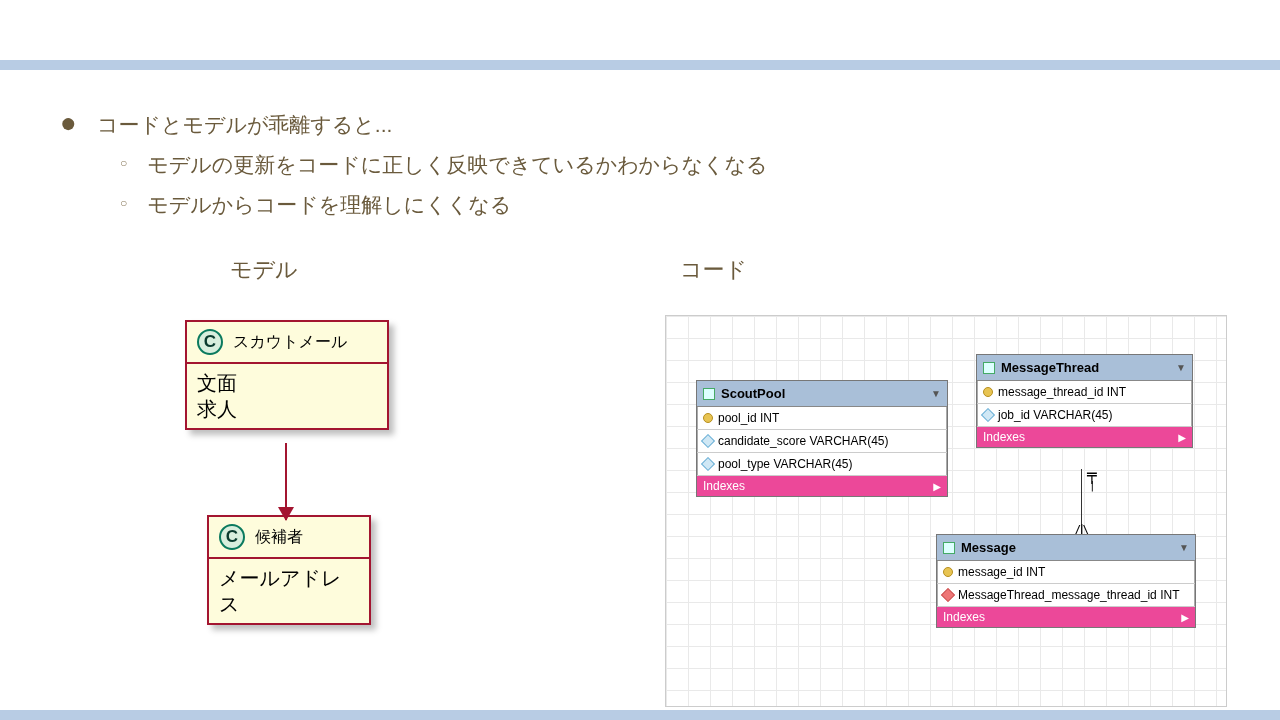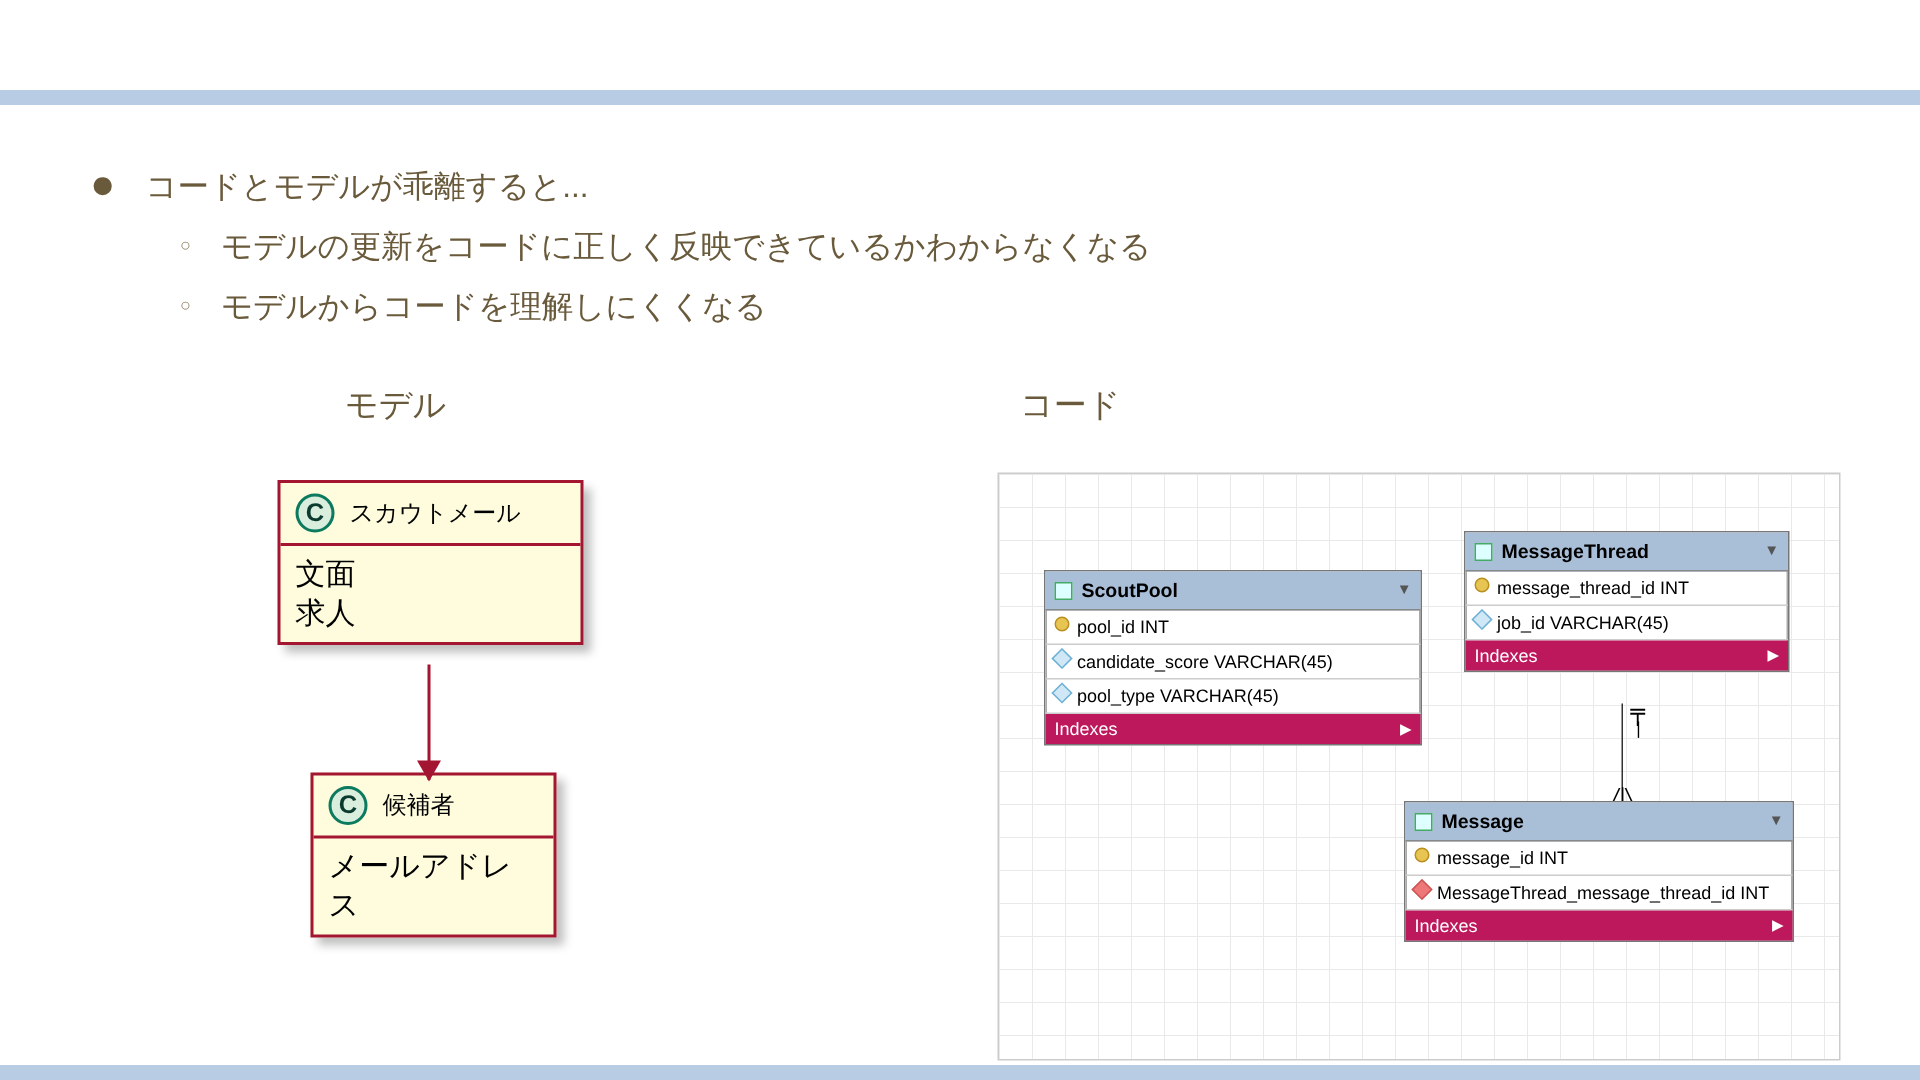--- a/index.html
+++ b/index.html
@@ -27,23 +27,23 @@
 .db-area{position:absolute;top:315px;left:665px;width:560px;height:390px;border:1px solid #ccc;
  background-image:linear-gradient(#e9e9e9 1px,transparent 1px),linear-gradient(90deg,#e9e9e9 1px,transparent 1px);
  background-size:22px 22px}
 .tbl{position:absolute;background:#fff;border:1px solid #777;font-size:12px;width:250px;box-shadow:0 0 0 1px #aaa inset}
 .tbl.t1{left:30px;top:64px}
 .tbl.t2{left:310px;top:38px;width:215px}
 .tbl.t3{left:270px;top:218px;width:258px}
 .tbl-head{background:#a9bfd8;padding:5px 6px;border-bottom:1px solid #888;display:flex;align-items:center;font-weight:bold;font-size:13px}
 .tbl-head .sq{width:10px;height:10px;border:1px solid #4a6;background:#dff;margin-right:6px}
 .tbl-head .tri{margin-left:auto;color:#555;font-size:10px}
-.tbl-row{padding:4px 6px;border-bottom:1px solid #ccc;display:flex;align-items:flex-start;gap:5px}
+.tbl-row{padding:4px 6px;border-bottom:1px solid #ccc;display:flex;align-items:center;gap:5px}
 .tbl-row:last-of-type{border-bottom:none}
-.tbl-idx{background:#be185d;color:#fff;padding:3px 6px;display:flex;align-items:center}
+.tbl-idx{background:#ec4899;color:#fff;padding:3px 6px;display:flex;align-items:center}
 .tbl-idx .tri{margin-left:auto;font-size:10px}
 .ico-key{width:8px;height:8px;border-radius:50%;background:#e8c452;border:1px solid #b89020}
 .ico-dia{width:8px;height:8px;transform:rotate(45deg);border:1px solid #6cb0d6;background:#d0e8f5}
 .ico-dia.red{border:1px solid #c55;background:#e77}
 .rel{position:absolute;left:415px;top:153px;width:1px;height:66px;border-left:1px solid #333}
 .rel .m1{position:absolute;top:-4px;left:5px;font-size:16px;letter-spacing:-2px;font-family:monospace}
 .rel .m2{position:absolute;top:10px;left:7px;font-size:11px;font-family:monospace}
 .rel .cf{position:absolute;bottom:-2px;left:-8px;font-size:12px;font-family:monospace;letter-spacing:-3px}
 </style>
 </head>

